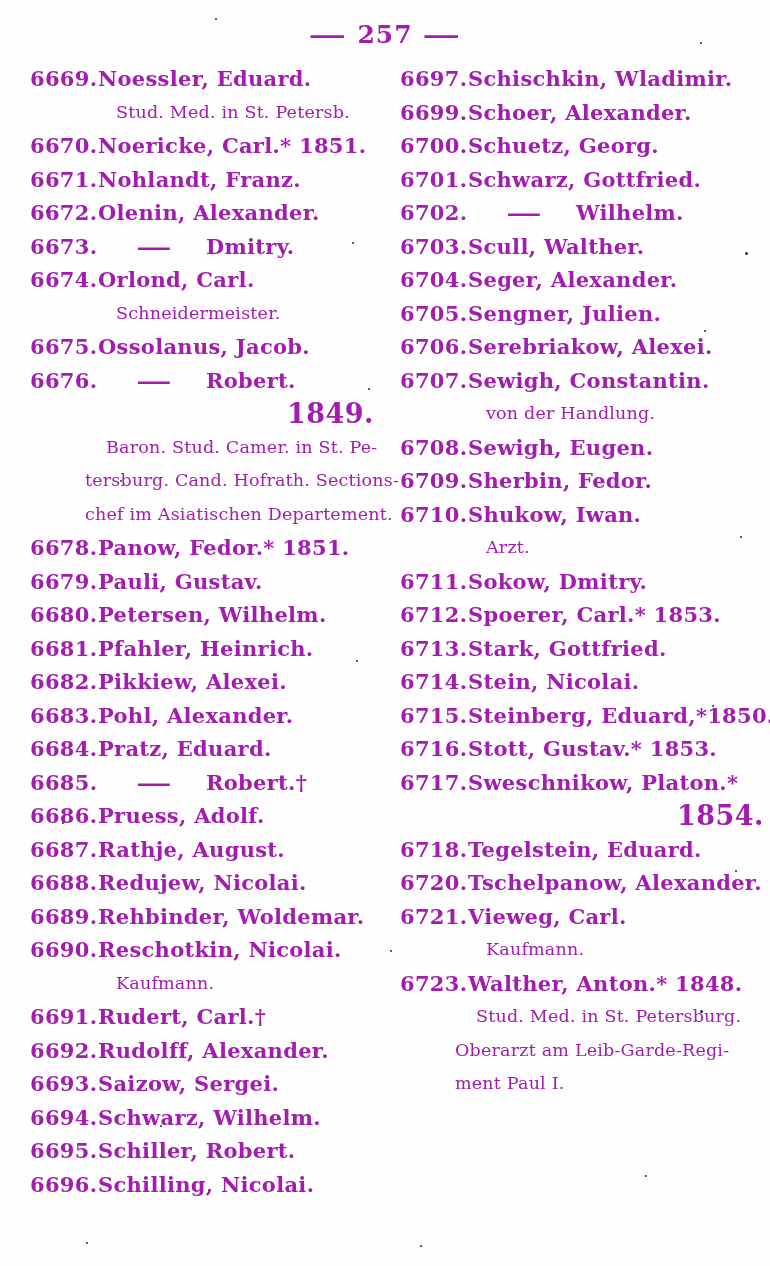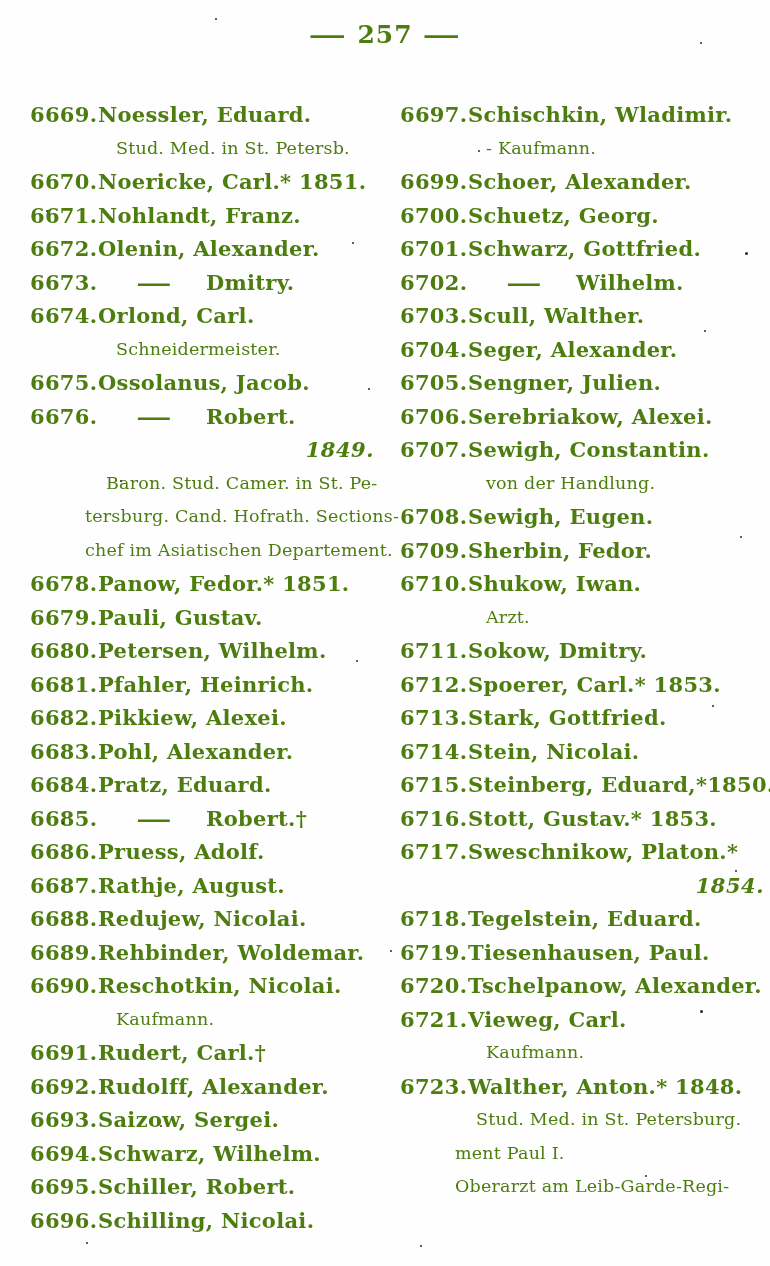--- a/index.html
+++ b/index.html
@@ -1,53 +1,53 @@
 <!DOCTYPE html>
 <html><head>
 <meta charset="utf-8">
 <style>
   html, body { margin:0; padding:0; background:#ffffff; }
   .page {
     position:relative;
     width:770px; height:1266px;
     background:#fefefe;
-    color:#4d7c0f;
+    color:#a21caf;
     font-family:"DejaVu Serif","Liberation Serif",serif;
     overflow:hidden;
   }
   .header {
     position:absolute; top:20px; left:0; width:100%;
     text-align:center;
     font-size:25px; font-weight:700; letter-spacing:1px;
   }
   .header .hdash {
     display:inline-block; transform:scaleX(1.5);
     margin:0 16px;
   }
   .columns {
     position:absolute; top:62px; left:30px;
-    display:flex; gap:20px;margin-top:36px;
+    display:flex; gap:20px;
   }
   .col { width:350px; }
   .col.right { width:370px; }
   .entry {
     height:33.5px; line-height:33.5px;
     font-size:21px; font-weight:700; letter-spacing:0.3px;
     white-space:nowrap;
   }
   .num { display:inline-block; min-width:68px; }
   .ditto {
     display:inline-block; width:44px; text-align:center;
     margin-left:34px; transform:scaleX(1.7);
   }
   .ditto-name { margin-left:30px;text-align:right; }
   .year-line {
     height:33.5px; line-height:33.5px;
-    font-size:21px; font-weight:700; letter-spacing:0.5px;
-    text-align:right; padding-right:6px;font-style:italic;
+    font-size:27px; font-weight:700; letter-spacing:0.5px;
+    text-align:right; padding-right:6px;
   }
   .note-line {
     height:33.5px; line-height:33.5px;
     font-size:17.5px; font-weight:400; letter-spacing:0.2px;
     white-space:nowrap;
   }
   .note.single .note-line { padding-left:86px; }
   .note.multi  .note-line { padding-left:55px; }
   .note.multi  .note-line:first-child { padding-left:76px; }
   .speck {
@@ -102,23 +102,20 @@
         </div>
         <div class="entry"><span class="num">6691.</span><span class="name">Rudert, Carl.†</span></div>
         <div class="entry"><span class="num">6692.</span><span class="name">Rudolff, Alexander.</span></div>
         <div class="entry"><span class="num">6693.</span><span class="name">Saizow, Sergei.</span></div>
         <div class="entry"><span class="num">6694.</span><span class="name">Schwarz, Wilhelm.</span></div>
         <div class="entry"><span class="num">6695.</span><span class="name">Schiller, Robert.</span></div>
         <div class="entry"><span class="num">6696.</span><span class="name">Schilling, Nicolai.</span></div>
       </div>
     <div class="col right">
         <div class="entry"><span class="num">6697.</span><span class="name">Schischkin, Wladimir.</span></div>
-        <div class="note single">
-          <div class="note-line">- Kaufmann.</div>
-        </div>
         <div class="entry"><span class="num">6699.</span><span class="name">Schoer, Alexander.</span></div>
         <div class="entry"><span class="num">6700.</span><span class="name">Schuetz, Georg.</span></div>
         <div class="entry"><span class="num">6701.</span><span class="name">Schwarz, Gottfried.</span></div>
         <div class="entry"><span class="num">6702.</span><span class="ditto">—</span><span class="name ditto-name">Wilhelm.</span></div>
         <div class="entry"><span class="num">6703.</span><span class="name">Scull, Walther.</span></div>
         <div class="entry"><span class="num">6704.</span><span class="name">Seger, Alexander.</span></div>
         <div class="entry"><span class="num">6705.</span><span class="name">Sengner, Julien.</span></div>
         <div class="entry"><span class="num">6706.</span><span class="name">Serebriakow, Alexei.</span></div>
         <div class="entry"><span class="num">6707.</span><span class="name">Sewigh, Constantin.</span></div>
         <div class="note single">
@@ -132,31 +129,30 @@
         </div>
         <div class="entry"><span class="num">6711.</span><span class="name">Sokow, Dmitry.</span></div>
         <div class="entry"><span class="num">6712.</span><span class="name">Spoerer, Carl.* 1853.</span></div>
         <div class="entry"><span class="num">6713.</span><span class="name">Stark, Gottfried.</span></div>
         <div class="entry"><span class="num">6714.</span><span class="name">Stein, Nicolai.</span></div>
         <div class="entry"><span class="num">6715.</span><span class="name">Steinberg, Eduard,*1850.</span></div>
         <div class="entry"><span class="num">6716.</span><span class="name">Stott, Gustav.* 1853.</span></div>
         <div class="entry"><span class="num">6717.</span><span class="name">Sweschnikow, Platon.*</span></div>
         <div class="year-line">1854.</div>
         <div class="entry"><span class="num">6718.</span><span class="name">Tegelstein, Eduard.</span></div>
-        <div class="entry"><span class="num">6719.</span><span class="name">Tiesenhausen, Paul.</span></div>
         <div class="entry"><span class="num">6720.</span><span class="name">Tschelpanow, Alexander.</span></div>
         <div class="entry"><span class="num">6721.</span><span class="name">Vieweg, Carl.</span></div>
         <div class="note single">
           <div class="note-line">Kaufmann.</div>
         </div>
         <div class="entry"><span class="num">6723.</span><span class="name">Walther, Anton.* 1848.</span></div>
         <div class="note multi">
           <div class="note-line">Stud. Med. in St. Petersburg.</div>
+          <div class="note-line">Oberarzt am Leib-Garde-Regi-</div>
           <div class="note-line">ment Paul I.</div>
-          <div class="note-line">Oberarzt am Leib-Garde-Regi-</div>
         </div>
       </div>
   </div>
 <div class="speck" style="left: 215px; top: 18px; width: 2px; height: 2px;"></div>
     <div class="speck" style="left: 700px; top: 42px; width: 2px; height: 2px;"></div>
     <div class="speck" style="left: 478px; top: 150px; width: 2px; height: 2px;"></div>
     <div class="speck" style="left: 352px; top: 242px; width: 2px; height: 2px;"></div>
     <div class="speck" style="left: 46px; top: 210px; width: 2px; height: 2px;"></div>
     <div class="speck" style="left: 745px; top: 252px; width: 3px; height: 3px;"></div>
     <div class="speck" style="left: 368px; top: 388px; width: 2px; height: 2px;"></div>

